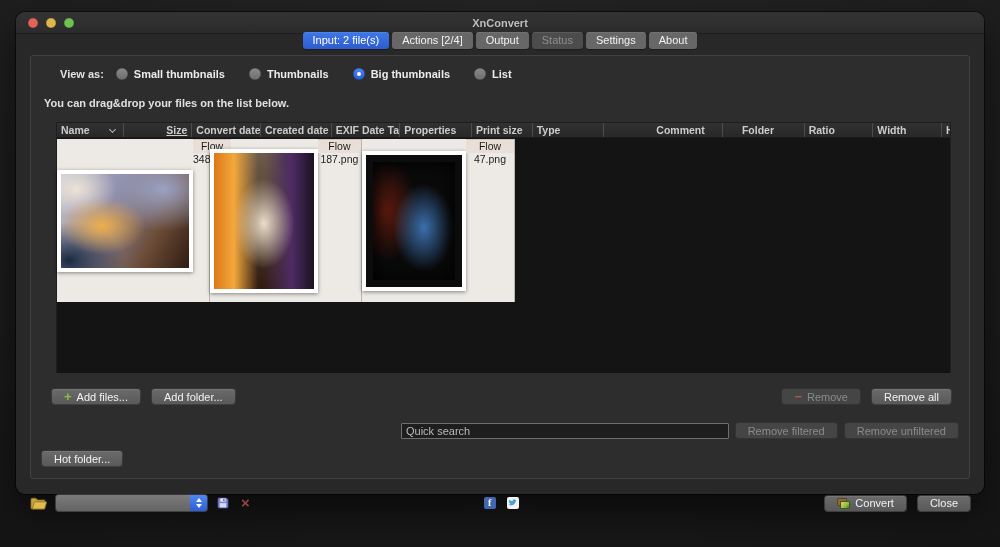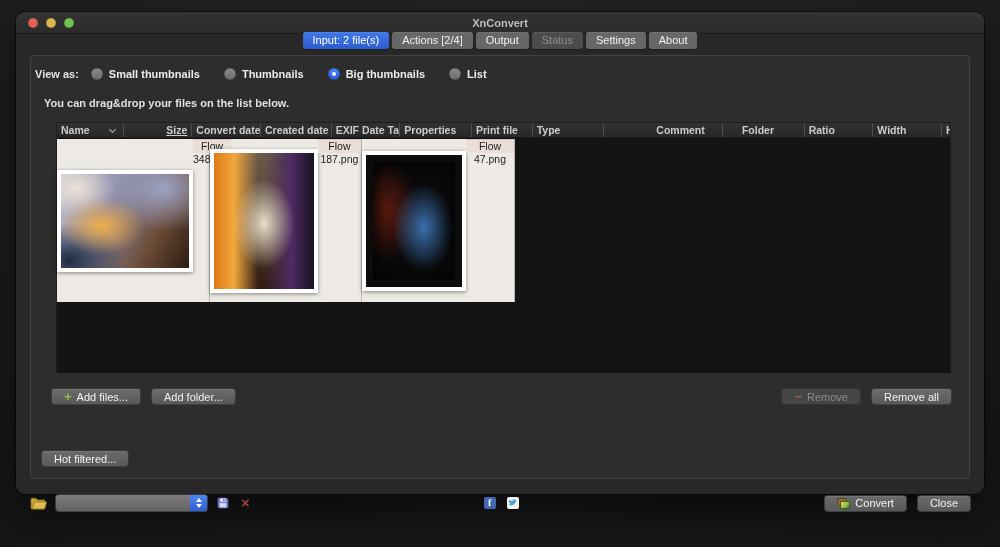--- a/index.html
+++ b/index.html
@@ -26,21 +26,21 @@
   .tabbar { position:absolute; left:0; right:0; top:20px; display:flex; justify-content:center; gap:3px; z-index:5; }
   .tab { height:17px; line-height:17px; padding:0 10px; border-radius:3px; background:#676767;
     color:#f2f2f2; font-size:11px; cursor:default; box-shadow:inset 0 1px 0 rgba(255,255,255,.08), 0 1px 1px rgba(0,0,0,.3); }
   .tab.active { background:linear-gradient(180deg,#3f78e8,#2c5ccd); color:#fff; }
   .tab.disabled { background:#4c4c4c; color:#8e8e8e; }
 
   
   .panel { position:absolute; left:14px; top:43px; width:940px; height:424px;
     background:#2d2d2d; border:1px solid #414141; border-radius:3px; }
 
-  .viewas-row { position:absolute; left:4px; top:12px; display:flex; align-items:center; }
+  .viewas-row { position:absolute; left:29px; top:12px; display:flex; align-items:center; }
   .viewas-label { color:#e2e2e2; font-weight:700; margin-right:12px; }
   .radio-opt { display:flex; align-items:center; margin-right:24px; cursor:default; }
   .radio { width:12px; height:12px; border-radius:50%; margin-right:6px;
     background:linear-gradient(180deg,#8b8b8b,#6c6c6c); box-shadow:inset 0 0 0 .5px rgba(0,0,0,.4); }
   .radio.sel { background:linear-gradient(180deg,#4d86f5,#2a5ad4); position:relative; }
   .radio.sel::after { content:""; position:absolute; left:4px; top:4px; width:4px; height:4px; border-radius:50%; background:#fff; }
   .radio-text { color:#ececec; font-weight:600; }
 
   .hint { position:absolute; left:13px; top:41px; color:#e0e0e0; font-weight:600; }
 
@@ -179,21 +179,21 @@
         <div class="thead">
           <div class="th" style="width:68px;">
             <span>Name</span>
             <span class="chev"></span>
           </div>
           <div class="th right" style="width:70px;">Size</div>
           <div class="th" style="width:70px;">Convert date</div>
           <div class="th" style="width:72px;">Created date</div>
           <div class="th" style="width:70px;">EXIF Date Taken</div>
           <div class="th" style="width:73px;">Properties</div>
-          <div class="th" style="width:62px;">Print file</div>
+          <div class="th" style="width:62px;">Print size</div>
           <div class="th" style="width:73px;">Type</div>
           <div class="th" style="width:72px;margin-left:48px;">Comment</div>
           <div class="th" style="width:68px;margin-left:15px;">Folder</div>
           <div class="th" style="width:70px;">Ratio</div>
           <div class="th" style="width:70px;">Width</div>
           <div class="th" style="flex:1; border-right:none;">Height</div>
         </div>
         <div class="tbody">
           <div class="thumbs">
             <div class="thumb-cell">
@@ -237,23 +237,34 @@
         <div class="btn disabled">
           <span class="glyph-minus">−</span>
           <span>Remove</span>
         </div>
         <span class="gap10"></span>
         <div class="btn">
           <span>Remove all</span>
         </div>
       </div>
 
+      <div class="row-search">
+        <input class="search-input" placeholder="Quick search" style="">
+        <span class="gap6"></span>
+        <div class="btn disabled">
+          <span>Remove filtered</span>
+        </div>
+        <span class="gap6"></span>
+        <div class="btn disabled">
+          <span>Remove unfiltered</span>
+        </div>
+      </div>
 
       <div class="btn hotfolders">
-        <span>Hot filtered...</span>
+        <span>Hot folder...</span>
       </div>
     </div>
 
     <div class="bottombar">
       <span class="icon-btn">
         <svg width="17" height="13" viewBox="0 0 17 13">
           <path d="M1 2.5 L1 11 Q1 12 2 12 L14 12 Q15 12 15 11 L15 4 Q15 3 14 3 L7.5 3 L6.3 1.6 Q6 1.2 5.4 1.2 L2 1.2 Q1 1.2 1 2.5 Z" fill="#c9a43c" stroke="#8a6f20" stroke-width="0.8"></path>
           <path d="M2.2 12 L4.2 5.5 Q4.4 4.8 5.2 4.8 L16 4.8 Q16.8 4.8 16.5 5.7 L14.7 11.3 Q14.5 12 13.7 12 Z" fill="#e0bb50" stroke="#8a6f20" stroke-width="0.8"></path>
         </svg>
       </span>

